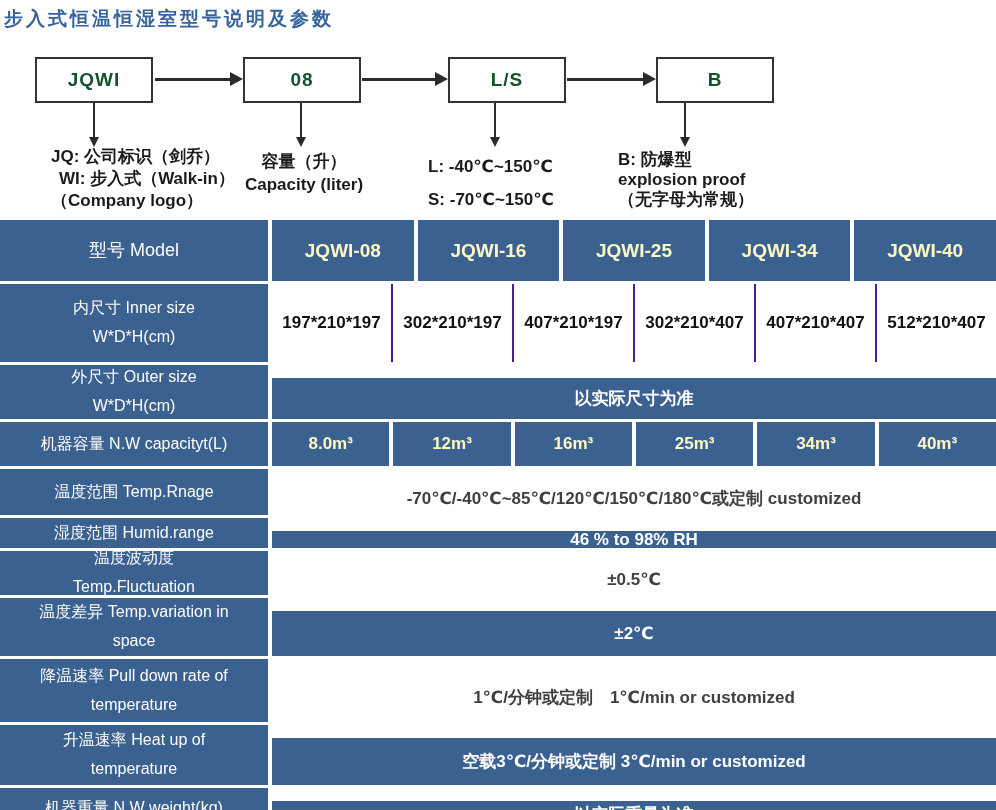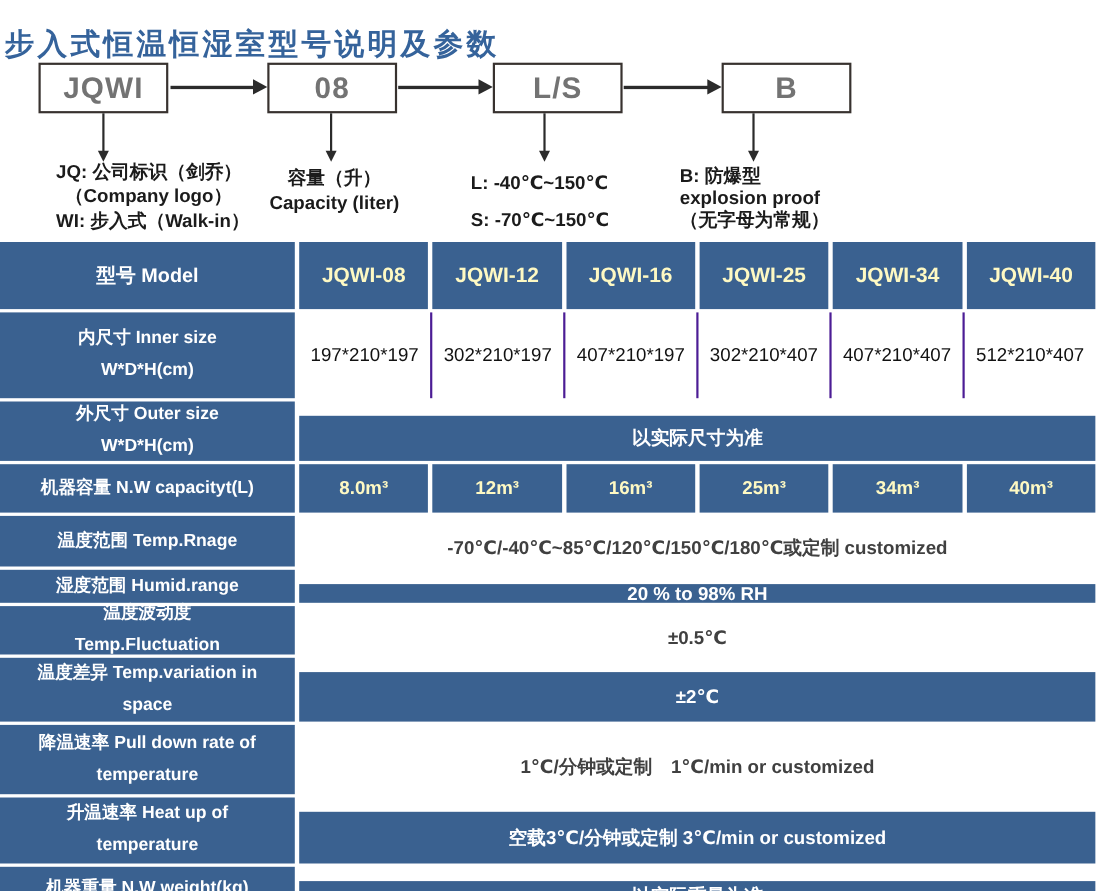--- a/index.html
+++ b/index.html
@@ -11,31 +11,31 @@
   html,body{margin:0;padding:0;}
   body{
     width:996px;height:810px;overflow:hidden;background:#ffffff;
     font-family:"Liberation Sans","DejaVu Sans",sans-serif;
     -webkit-font-smoothing:antialiased;
   }
   .page{position:relative;width:996px;height:810px;overflow:hidden;}
 
   
   .title{
-    position:absolute;left:4px;top:22px;margin:0;
-    font-size:27px;font-weight:bold;color:var(--title-blue);
+    position:absolute;left:4px;top:6px;margin:0;
+    font-size:19px;font-weight:bold;color:var(--title-blue);
     letter-spacing:3px;white-space:nowrap;
   }
 
   
   .dbox{
     position:absolute;top:57px;width:118px;height:46px;box-sizing:border-box;
-    border:2px solid #38322f;background:#fff;color:#737373;
+    border:2px solid #38322f;background:#fff;color:#14532d;
     display:flex;align-items:center;justify-content:center;
-    font-size:27px;font-weight:bold;letter-spacing:1px;
+    font-size:19px;font-weight:bold;letter-spacing:1px;
   }
   .hline{position:absolute;top:78px;height:3px;background:var(--line);}
   .hhead{
     position:absolute;top:72px;width:0;height:0;
     border-top:7px solid transparent;border-bottom:7px solid transparent;
     border-left:13px solid var(--line);
   }
   .vline{position:absolute;width:2px;background:var(--line);}
   .vhead{
     position:absolute;width:0;height:0;
@@ -48,33 +48,33 @@
   .note-1 div:nth-child(2){padding-left:8px;}
   .note-2{left:224px;top:150px;width:160px;text-align:center;line-height:23px;}
   .note-3{left:428px;top:150px;line-height:33px;}
   .note-4{left:618px;top:150px;line-height:20px;}
 
   
   .ptable{position:absolute;left:0;top:220px;width:996px;}
   .trow{display:flex;margin-bottom:3px;}
   .lcell{
     width:268px;box-sizing:border-box;flex:none;margin-right:4px;
-    background:var(--blue);color:#fff;font-weight:bold;font-size:16px;
+    background:var(--blue);color:#fff;font-weight:normal;font-size:16px;
     display:flex;align-items:center;justify-content:center;text-align:center;
     padding:0 34px;line-height:1.8;
   }
   .hrow .lcell{font-size:18px;}
   .cells{flex:1;display:flex;gap:4px;}
   .cell{
     flex:1;background:var(--blue);color:#fef9c3;font-weight:bold;
     display:flex;align-items:center;justify-content:center;font-size:19px;
   }
   .cells-plain{flex:1;display:flex;background:#fff;}
   .cellw{
-    flex:1;background:#fff;color:#111;font-weight:normal;font-size:17px;
+    flex:1;background:#fff;color:#111;font-weight:bold;font-size:17px;
     display:flex;align-items:center;justify-content:center;white-space:nowrap;
   }
   .cellw + .cellw{border-left:2px solid #4c1d95;}
   .mcell{
     flex:1;display:flex;align-items:center;justify-content:center;
     font-weight:bold;font-size:17px;text-align:center;margin-top:13px;
   }
   .mcell.blue{background:var(--blue);color:#fff;}
   .mcell.white{background:#fff;color:#404040;}
 </style>
@@ -102,22 +102,22 @@
     <div class="vhead" style="left:89px;top:137px"></div>
     <div class="vline" style="left:300px;top:103px;height:35px"></div>
     <div class="vhead" style="left:296px;top:137px"></div>
     <div class="vline" style="left:494px;top:103px;height:35px"></div>
     <div class="vhead" style="left:490px;top:137px"></div>
     <div class="vline" style="left:684px;top:103px;height:35px"></div>
     <div class="vhead" style="left:680px;top:137px"></div>
 
     <div class="note note-1">
       <div>JQ: 公司标识（剑乔）</div>
+      <div>WI: 步入式（Walk-in）</div>
       <div>（Company logo）</div>
-      <div>WI: 步入式（Walk-in）</div>
     </div>
     <div class="note note-2">
       <div>容量（升）</div>
       <div>Capacity (liter)</div>
     </div>
     <div class="note note-3">
       <div>L: -40℃~150℃</div>
       <div>S: -70℃~150℃</div>
     </div>
     <div class="note note-4">
@@ -126,21 +126,20 @@
       <div>（无字母为常规）</div>
     </div>
   </div>
 
   <div class="ptable">
 
     <div class="trow hrow" style="height:61px">
       <div class="lcell">型号 Model</div>
       <div class="cells">
         <div class="cell">JQWI-08</div>
-        <div class="cell">JQWI-12</div>
         <div class="cell">JQWI-16</div>
         <div class="cell">JQWI-25</div>
         <div class="cell">JQWI-34</div>
         <div class="cell">JQWI-40</div>
       </div>
     </div>
 
     <div class="trow" style="height:78px">
       <div class="lcell">内尺寸 Inner size W*D*H(cm)</div>
       <div class="cells-plain">
@@ -170,21 +169,21 @@
       </div>
     </div>
 
     <div class="trow" style="height:46px">
       <div class="lcell">温度范围 Temp.Rnage</div>
       <div class="mcell white">-70℃/-40℃~85℃/120℃/150℃/180℃或定制 customized</div>
     </div>
 
     <div class="trow" style="height:30px">
       <div class="lcell">湿度范围 Humid.range</div>
-      <div class="mcell blue">20 % to 98% RH</div>
+      <div class="mcell blue">46 % to 98% RH</div>
     </div>
 
     <div class="trow" style="height:44px">
       <div class="lcell">温度波动度 Temp.Fluctuation</div>
       <div class="mcell white">±0.5℃</div>
     </div>
 
     <div class="trow" style="height:58px">
       <div class="lcell">温度差异 Temp.variation in space</div>
       <div class="mcell blue">±2℃</div>

